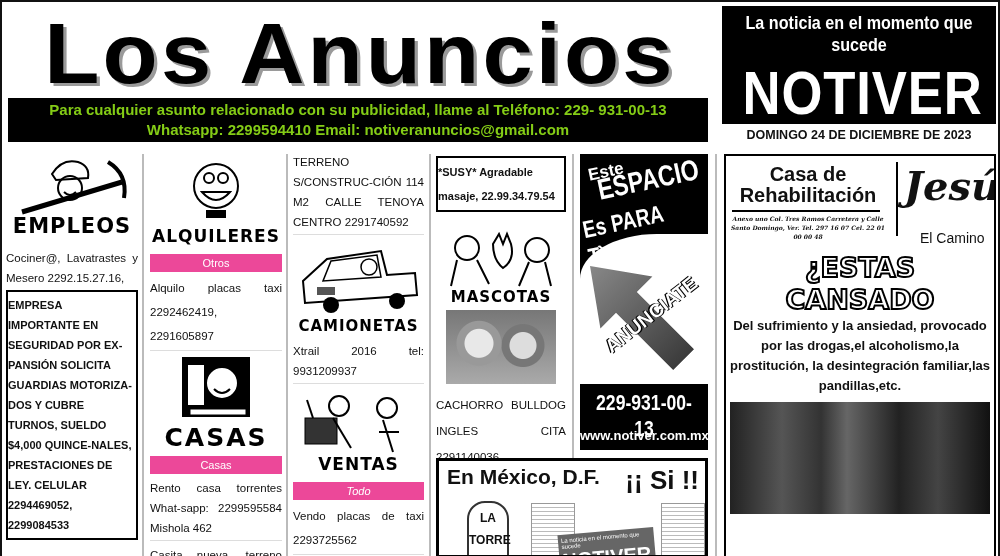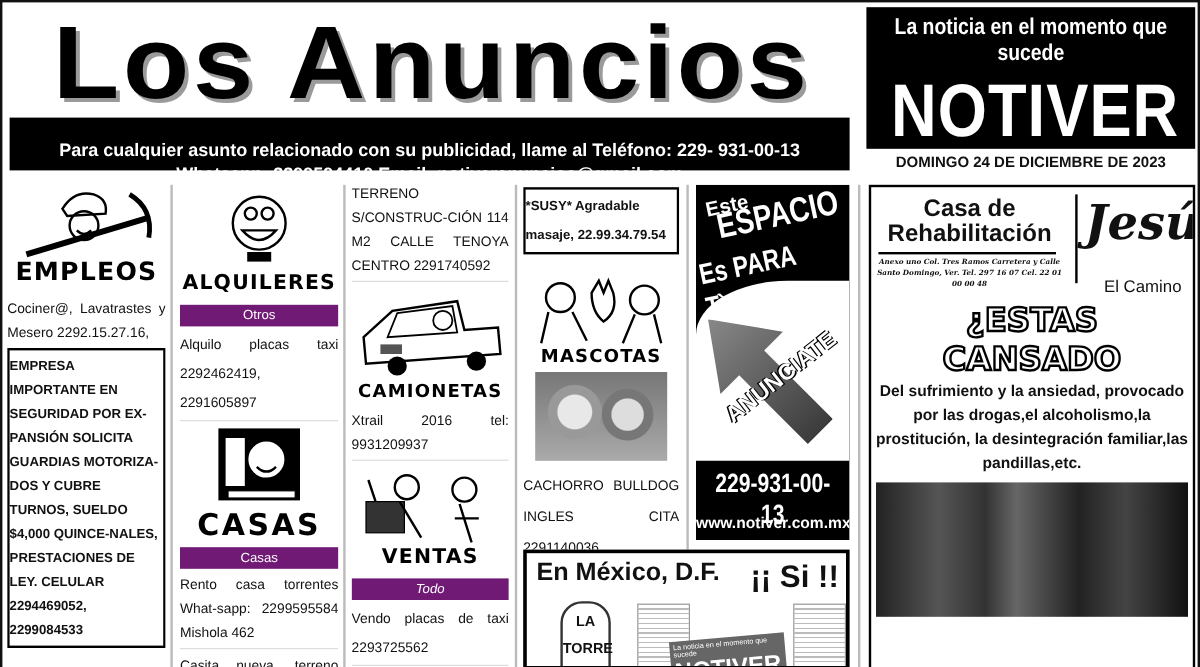--- a/index.html
+++ b/index.html
@@ -10,37 +10,37 @@
 
   
   .masthead-title {
     position: absolute; left: 38px; top: 6px; width: 640px; height: 90px;
     font-family: "Liberation Sans", sans-serif; font-weight: 900; font-size: 86px; letter-spacing: 3px;
     color: #000; text-align: center; line-height: 90px;
     text-shadow: 3px 3px 0 #9a9a9a;
     transform: scaleX(1.05);
   }
   .contact-bar {
-    position: absolute; left: 6px; top: 96px; width: 700px; height: 44px; background: #000; color: #ffffff;
-    font-weight: bold; font-size: 15px; text-align: center; line-height: 20px; padding-top: 18px;
+    position: absolute; left: 6px; top: 96px; width: 700px; height: 44px; background: #000; color: #84cc16;
+    font-weight: bold; font-size: 15px; text-align: center; line-height: 20px; padding-top: 2px;
   }
   .notiver-box {
     position: absolute; left: 720px; top: 4px; width: 274px; height: 118px; background: #000; color: #fff; text-align: center;
   }
   .notiver-slogan { font-family: "Liberation Sans Narrow", "Liberation Sans", sans-serif; font-size: 19px; font-weight: bold; margin-top: 6px; transform: scaleX(0.85); }
   .notiver-name { font-size: 62px; font-weight: 900; line-height: 70px; letter-spacing: 1px; transform: scaleX(0.85); margin-top: 2px; }
   .date-line { position: absolute; left: 720px; top: 126px; width: 274px; text-align: center; font-size: 12.5px; font-weight: bold; }
 
   
   .col { position: absolute; top: 152px; height: 404px; overflow: hidden; }
   .col-rule { position: absolute; top: 152px; width: 2px; height: 404px; background: #bbb; }
 
   .cat-art { display: block; margin: 0 auto; }
   .cat-title { font-family: "DejaVu Sans", sans-serif; font-weight: 900; text-align: center; color: #000; letter-spacing: 1px; }
-  .subhead { background: #701a75; color: #fff; font-size: 11px; text-align: center; height: 18px; line-height: 18px; margin: 4px 0; }
+  .subhead { background: #ec4899; color: #fff; font-size: 11px; text-align: center; height: 18px; line-height: 18px; margin: 4px 0; }
   .ad-text { font-size: 11.5px; line-height: 20px; text-align: justify; text-align-last: left; }
   .ad-sep { border-bottom: 1px solid #ddd; margin: 2px 0 4px; }
   .boxed { border: 2px solid #000; font-weight: bold; font-size: 11px; line-height: 20px; }
 
   
   .c1 { left: 4px; width: 132px; }
   
   .c2 { left: 148px; width: 132px; }
   
   .c3 { left: 291px; width: 131px; }

